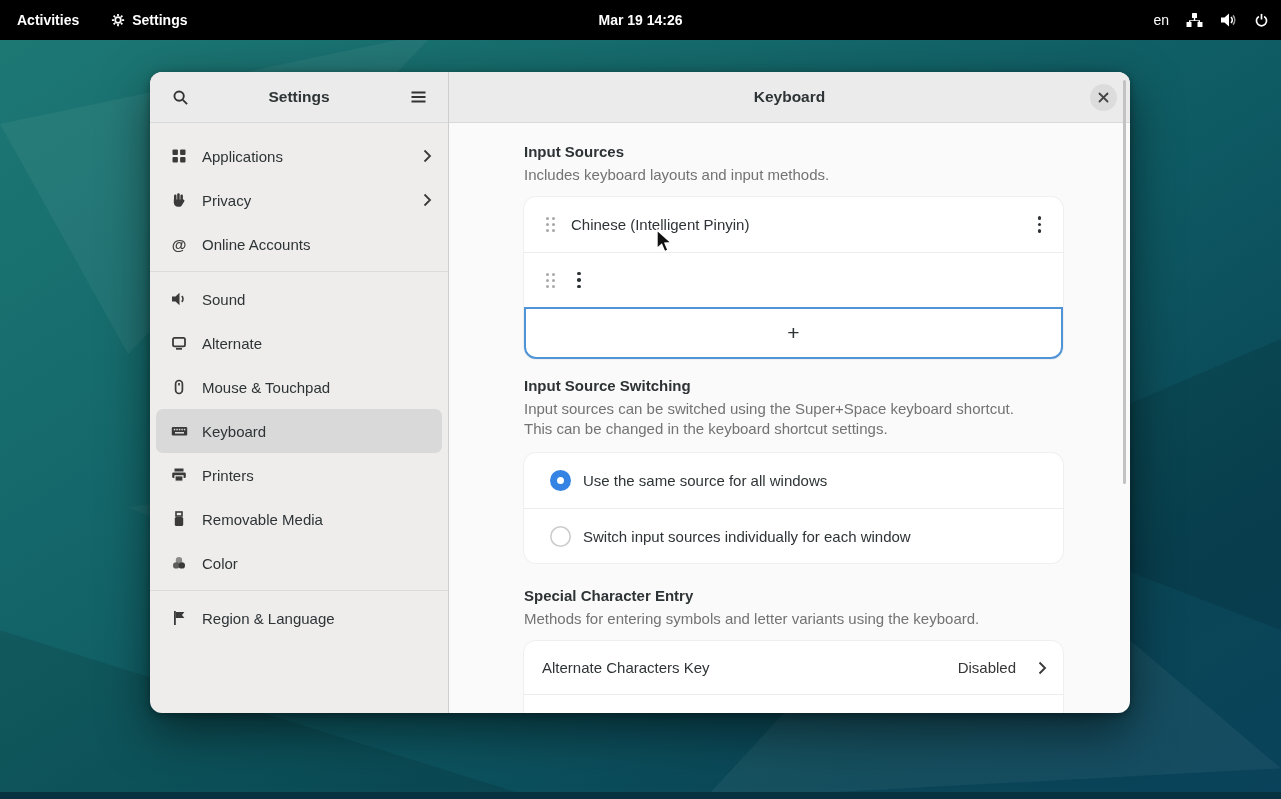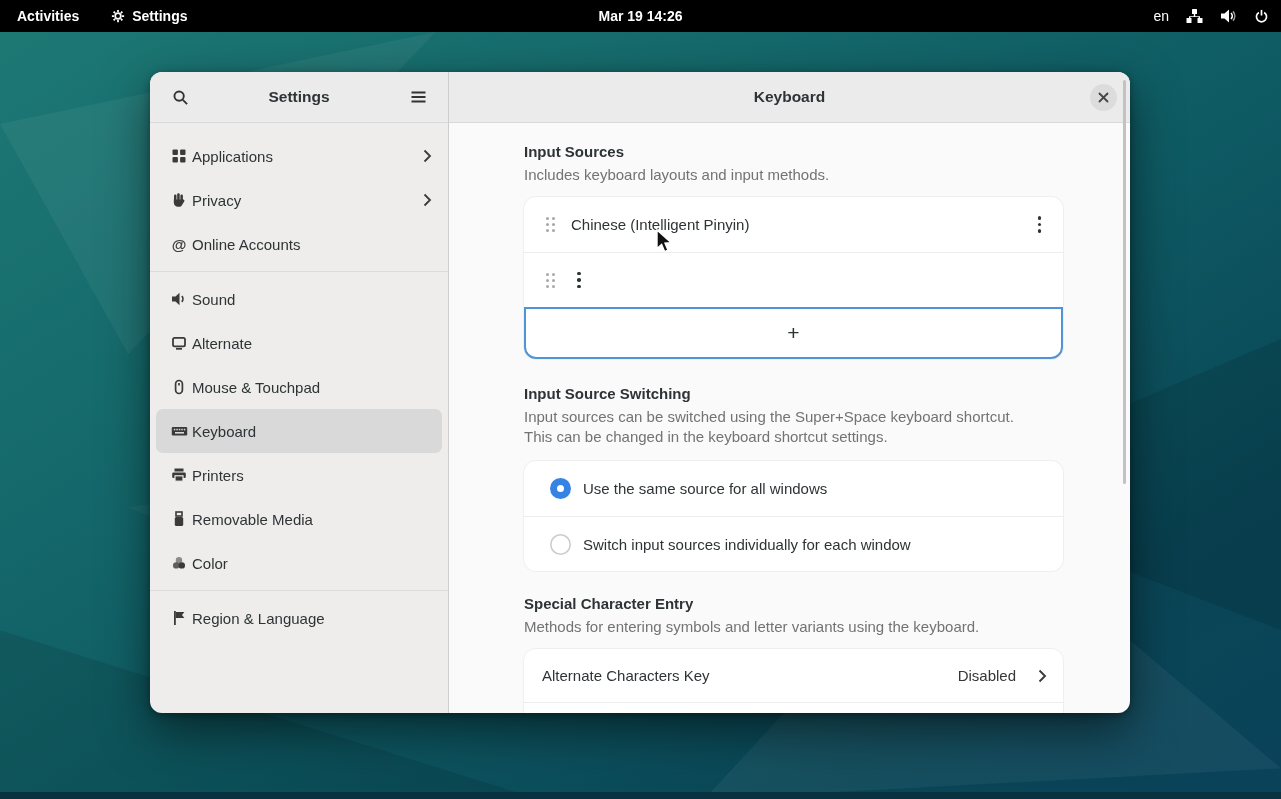--- a/index.html
+++ b/index.html
@@ -12,21 +12,21 @@
     background:linear-gradient(148deg,#1d7874 0%,#15696b 30%,#0e5a63 55%,#0a4656 80%,#09425a 100%); }
   .wp-shape { position:absolute; inset:0; }
   .wp1 { background:rgba(255,255,255,0.05); clip-path:polygon(0% 12%,34% 0%,10% 42%); }
   .wp2 { background:rgba(255,255,255,0.04); clip-path:polygon(10% 62%,48% 52%,30% 76%); }
   .wp3 { background:rgba(255,255,255,0.05); clip-path:polygon(55% 100%,76% 62%,100% 96%); }
   .wp4 { background:rgba(0,0,0,0.10); clip-path:polygon(0% 78%,42% 100%,0% 100%); }
   .wp5 { background:rgba(0,0,0,0.10); clip-path:polygon(100% 40%,100% 78%,72% 60%); }
   .wp-bottom { position:absolute; left:0; right:0; bottom:0; height:7px; background:#093240; }
 
   
-  .topbar { position:absolute; top:0; left:0; right:0; height:32px; background:#000;
+  .topbar { position:absolute; top:0; left:0; right:0; height:40px; background:#000;
     display:flex; align-items:center; color:#fff; font-size:14px; font-weight:700; z-index:50; }
   .tb-left { display:flex; align-items:center; gap:32px; padding-left:17px; }
   .tb-app { display:flex; align-items:center; gap:7px; }
   .tb-center { position:absolute; left:50%; transform:translateX(-50%); }
   .tb-right { position:absolute; right:12px; display:flex; align-items:center; gap:17px; }
   .tb-item { cursor:default; }
   .tb-icon { display:flex; align-items:center; }
 
   
   .window { position:absolute; left:150px; top:72px; width:980px; height:641px;
@@ -35,21 +35,21 @@
 
   
   .sidebar { width:299px; background:#eeedec; border-right:1px solid #cfcecd;
     display:flex; flex-direction:column; }
   .sb-header { height:51px; flex:0 0 51px; background:#ebebeb; border-bottom:1px solid #d9d9d9;
     display:flex; align-items:center; padding:0 16px; position:relative; }
   .sb-title { flex:1; text-align:center; font-weight:700; font-size:15.5px; color:#2e3436; }
   .icon-btn { width:28px; height:28px; display:flex; align-items:center; justify-content:center;
     color:#333; }
   .sb-nav { flex:1; padding:11px 6px 0 6px; overflow:hidden; }
-  .sb-item { height:44px; display:flex; align-items:center; gap:4px; padding:0 10px 0 14px;
+  .sb-item { height:44px; display:flex; align-items:center; gap:14px; padding:0 10px 0 14px;
     border-radius:7px; color:#2e3436; font-size:15px; }
   .sb-item.selected { background:#d9d9d9; }
   .sb-ic { width:18px; display:flex; justify-content:center; color:#3a3a3a; flex:0 0 18px; }
   .sb-label { flex:1; white-space:nowrap; overflow:hidden; }
   .sb-chev { color:#3a3a3a; display:flex; }
   .sb-sep { height:1px; background:#dcdbda; margin:5px -6px; }
 
   
   .main { flex:1; background:#fafafa; display:flex; flex-direction:column; position:relative; }
   .main-header { height:51px; flex:0 0 51px; background:#ebebeb; border-bottom:1px solid #d9d9d9;
@@ -69,21 +69,21 @@
   .drag-handle { display:grid; grid-template-columns:repeat(2,3px); grid-auto-rows:3px;
     gap:3px; margin:0 16px 0 6px; }
   .drag-handle i { background:#a8a8a8; border-radius:50%; }
   .row-label { flex:1; }
   .kebab { display:flex; flex-direction:column; gap:3px; padding:4px 6px; }
   .kebab i { width:3.5px; height:3.5px; border-radius:50%; background:#2e3436; }
 
   .add-row { height:52px; display:flex; align-items:center; justify-content:center;
     border:2px solid #4f94d6; border-radius:0 0 12px 12px; background:#fff;
     font-size:21px; color:#2e3436; }
-  .gap-sources { margin-bottom:26px; }
+  .gap-sources { margin-bottom:18px; }
   .gap-switch { margin-bottom:24px; }
 
   .radio { width:21px; height:21px; border-radius:50%; margin:0 12px 0 10px; flex:0 0 21px; position:relative; }
   .radio.on { background:#3584e4; }
   .radio.on::after { content:""; position:absolute; left:7px; top:7px; width:7px; height:7px;
     border-radius:50%; background:#fff; }
   .radio.off { background:#fff; box-shadow:inset 0 0 0 1.6px #ccc; }
 
   .row-value { color:#363636; margin-right:22px; }
   .chev-right { display:flex; color:#3a3a3a; }

